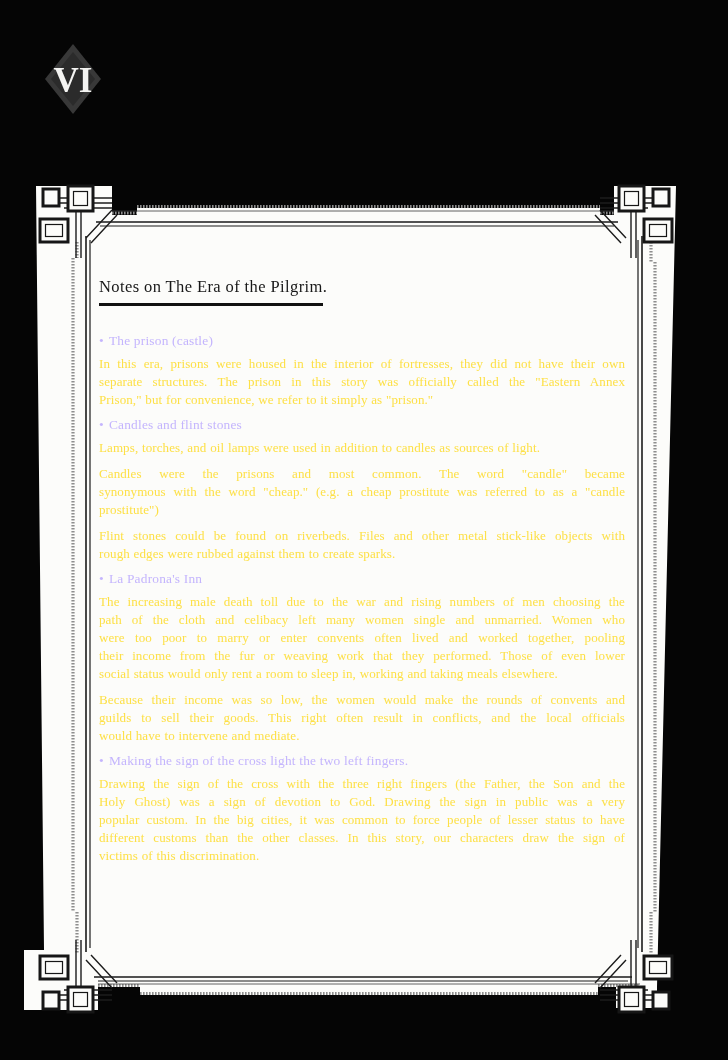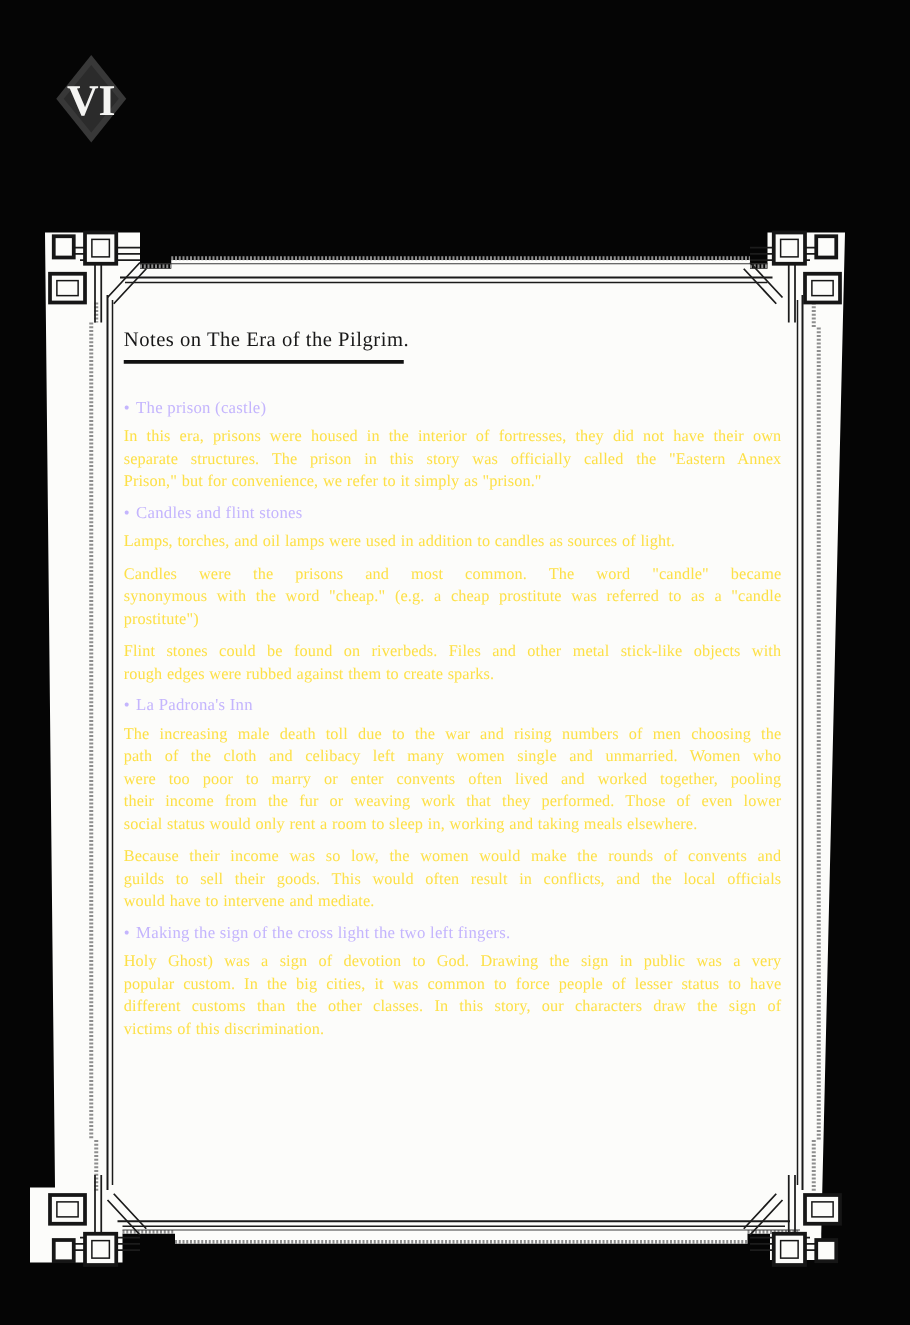--- a/index.html
+++ b/index.html
@@ -4,21 +4,21 @@
 <style>
   html,body{margin:0;padding:0;}
   body{
     width:728px;height:1060px;position:relative;overflow:hidden;
     background:#050505;
     font-family:"Liberation Serif","DejaVu Serif",serif;
   }
   #frame-svg{position:absolute;left:0;top:0;width:728px;height:1060px;}
   
   .content{
-    position:absolute;left:99px;top:262px;width:526px;
+    position:absolute;left:99px;top:277px;width:526px;
     color:#1b1b1b;
   }
   .title{
     font-size:16.5px;letter-spacing:.4px;color:#181818;
   }
   .title-underline{
     width:224px;height:2.6px;background:#111;margin-top:6px;margin-bottom:27px;
   }
   .bullet{
     font-size:13.4px;margin:2px 0 6px 0;color:#c4b5fd;letter-spacing:.2px;
@@ -123,24 +123,25 @@
       <div class="bullet"><span class="dot">•</span><span>La Padrona's Inn</span></div>
       <div class="para">
         <div class="line">The increasing male death toll due to the war and rising numbers of men choosing the</div>
         <div class="line">path of the cloth and celibacy left many women single and unmarried. Women who</div>
         <div class="line">were too poor to marry or enter convents often lived and worked together, pooling</div>
         <div class="line">their income from the fur or weaving work that they performed. Those of even lower</div>
         <div class="line last">social status would only rent a room to sleep in, working and taking meals elsewhere.</div>
       </div>
       <div class="para">
         <div class="line">Because their income was so low, the women would make the rounds of convents and</div>
-        <div class="line">guilds to sell their goods. This would often result in conflicts, and the local officials</div>
+        <div class="line">guilds to sell their goods. This right often result in conflicts, and the local officials</div>
         <div class="line last">would have to intervene and mediate.</div>
       </div>
       <div class="bullet"><span class="dot">•</span><span>Making the sign of the cross light the two left fingers.</span></div>
       <div class="para">
+        <div class="line">Drawing the sign of the cross with the three right fingers (the Father, the Son and the</div>
         <div class="line">Holy Ghost) was a sign of devotion to God. Drawing the sign in public was a very</div>
         <div class="line">popular custom. In the big cities, it was common to force people of lesser status to have</div>
         <div class="line">different customs than the other classes. In this story, our characters draw the sign of</div>
         <div class="line last">victims of this discrimination.</div>
       </div>
     </div>
 </div>
 
 </body></html>

